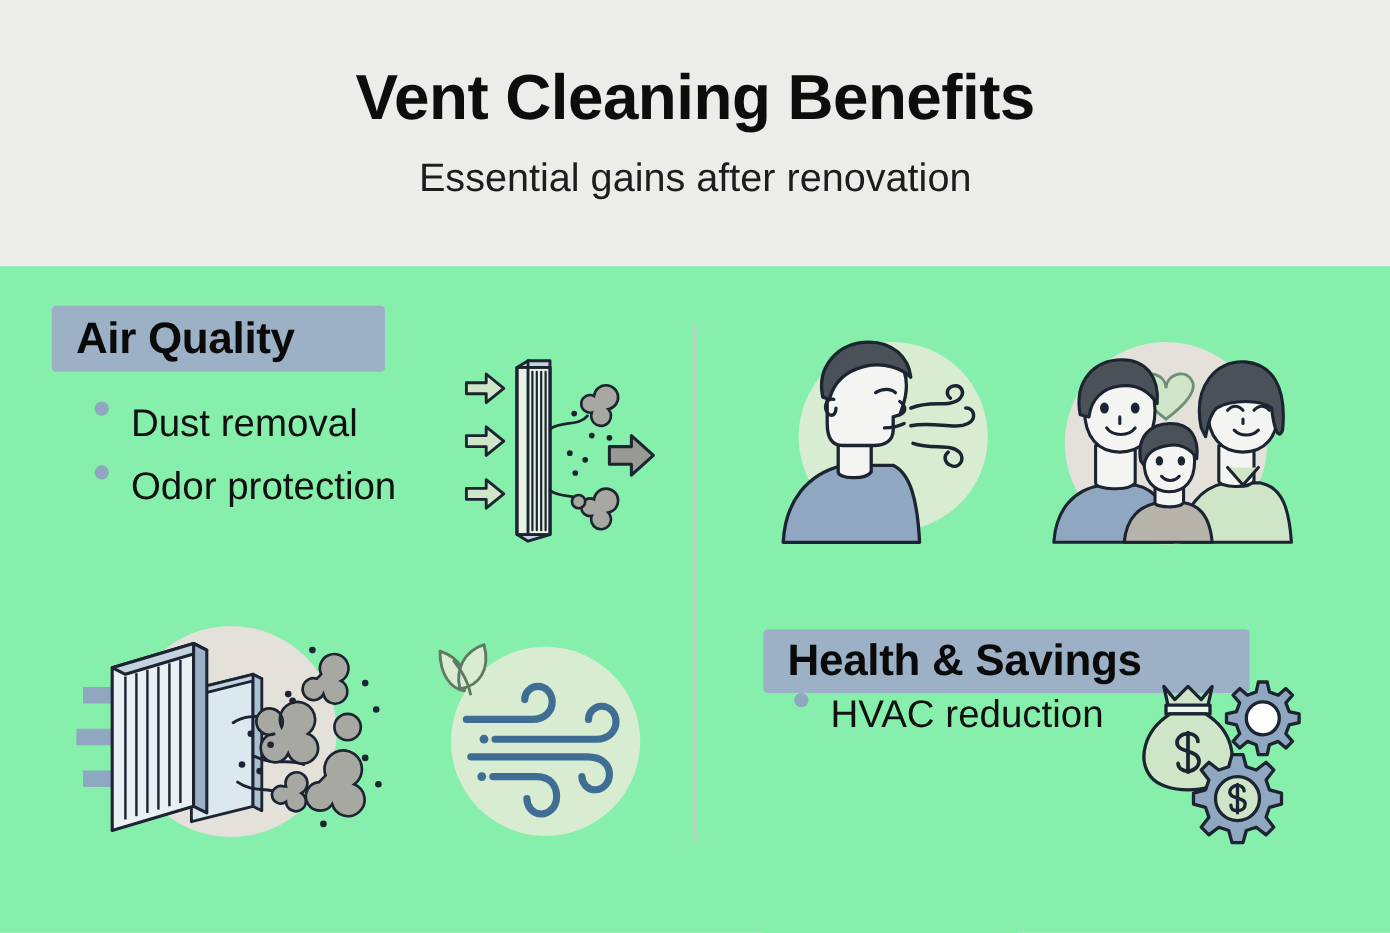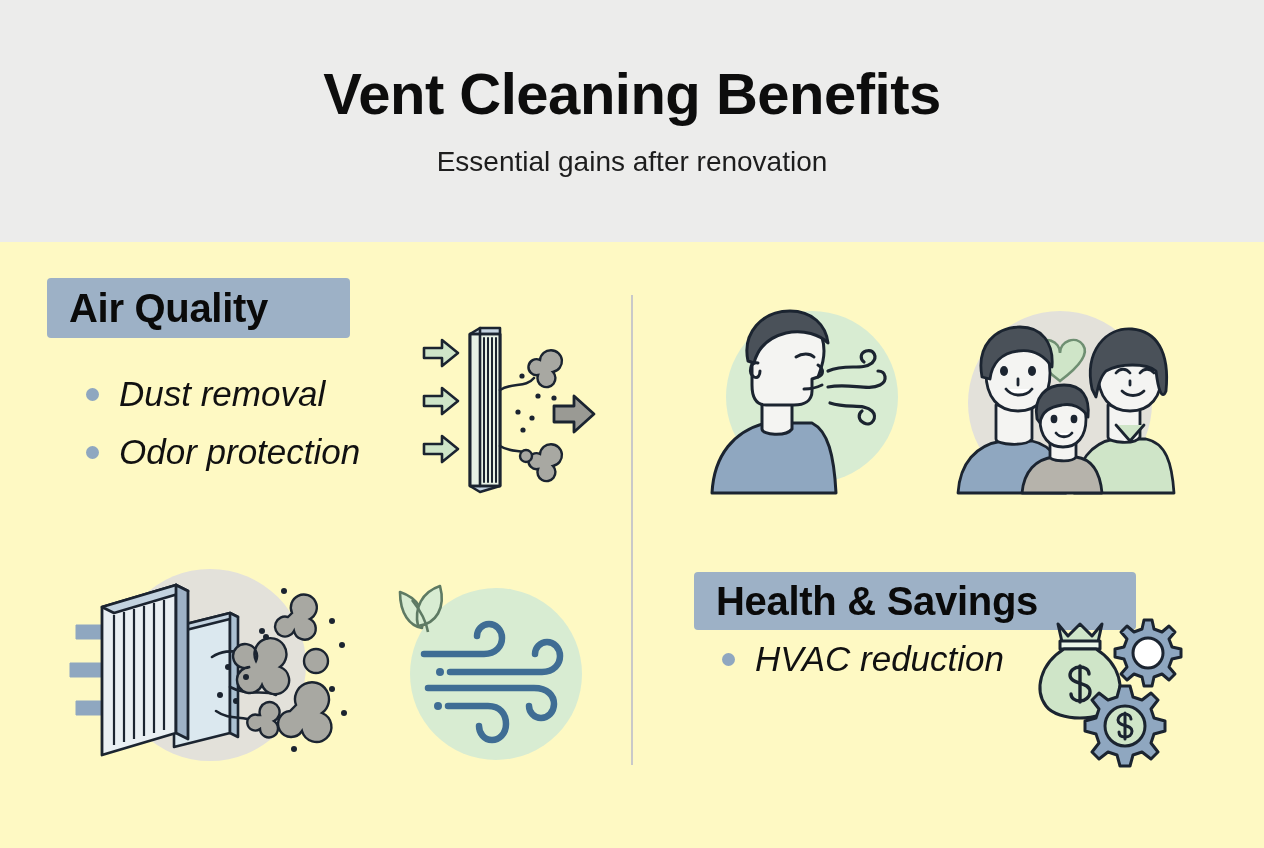--- a/index.html
+++ b/index.html
@@ -3,35 +3,35 @@
 <meta charset="utf-8">
 <style>
   * { margin:0; padding:0; box-sizing:border-box; }
   html,body { width:1264px; height:848px; }
   body {
     font-family:"Liberation Sans", sans-serif;
     background:#ffffff;
     position:relative;
     overflow:hidden;
   }
-  #canvas { position:relative; width:1264px; height:848px; background:#fef9c3; }
+  #canvas { position:relative; width:1264px; height:848px; background:#86efac; }
 
   
   .header {
     position:absolute; left:0; top:0; width:1264px; height:242px;
     background:#ececeb;
     display:flex; flex-direction:column;
     align-items:center; justify-content:center;
   }
   .title {
     font-size:58px; font-weight:700; color:#0d0d0d;
     letter-spacing:-0.5px; line-height:1.05;
   }
   .subtitle {
-    font-size:28px; font-weight:400; color:#1d1d1d;
+    font-size:36px; font-weight:400; color:#1d1d1d;
     margin-top:22px; letter-spacing:0px;
   }
 
   
   .divider {
     position:absolute; left:631px; top:295px;
     width:2px; height:470px;
     background:#c9c9c9;
   }
 
@@ -46,21 +46,21 @@
   .badge-label {
     font-size:40px; font-weight:700; color:#0a0a0a; letter-spacing:-0.3px;
   }
   #badge-air    { left:47px;  top:278px; width:303px; height:60px; }
   #badge-health { left:694px; top:538px; width:442px; height:58px;margin-top:34px; }
 
   
   .bullets { position:absolute; }
   #bullets-air    { left:86px;  top:365px; }
   #bullets-health { left:722px; top:630px; }
-  .bullet-row { display:flex; align-items:center; height:58px;font-style:italic; }
+  .bullet-row { display:flex; align-items:flex-start; height:58px; }
   .bullet-dot {
     width:13px; height:13px; border-radius:50%;
     background:#8fa7c0; flex:0 0 auto; margin-right:20px;
   }
   .bullet-text {
     font-size:35px; font-weight:400; color:#111111; white-space:nowrap;
   }
 
   
   .ill { position:absolute; }

